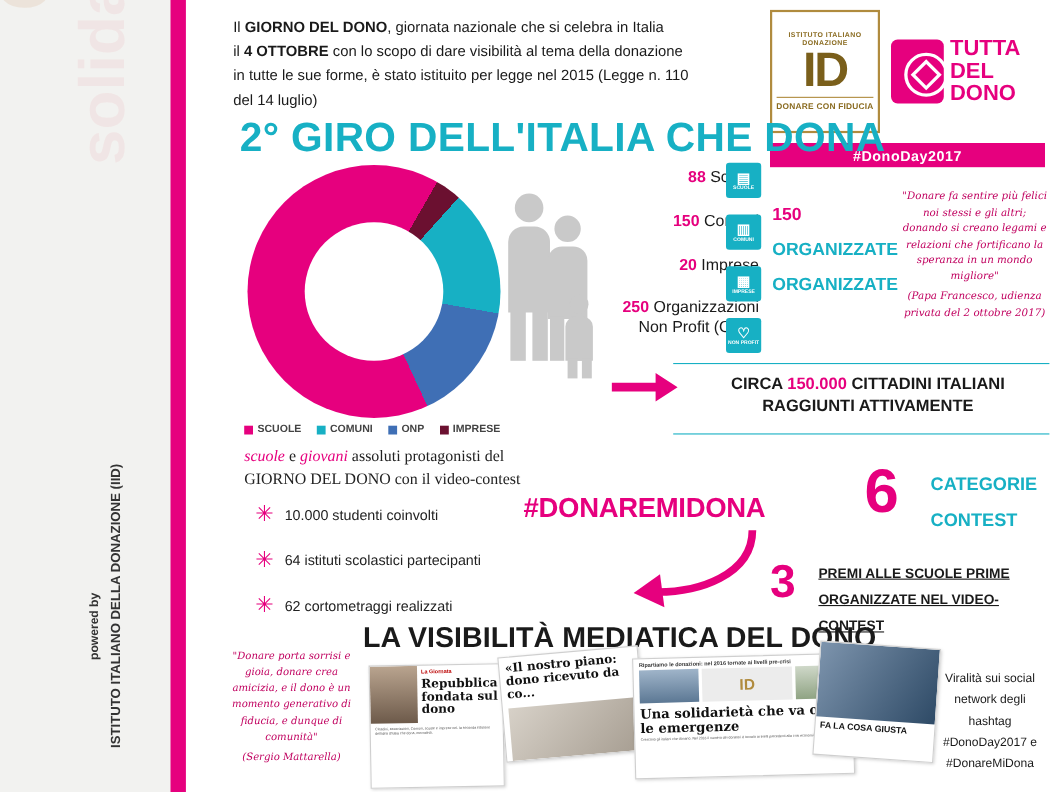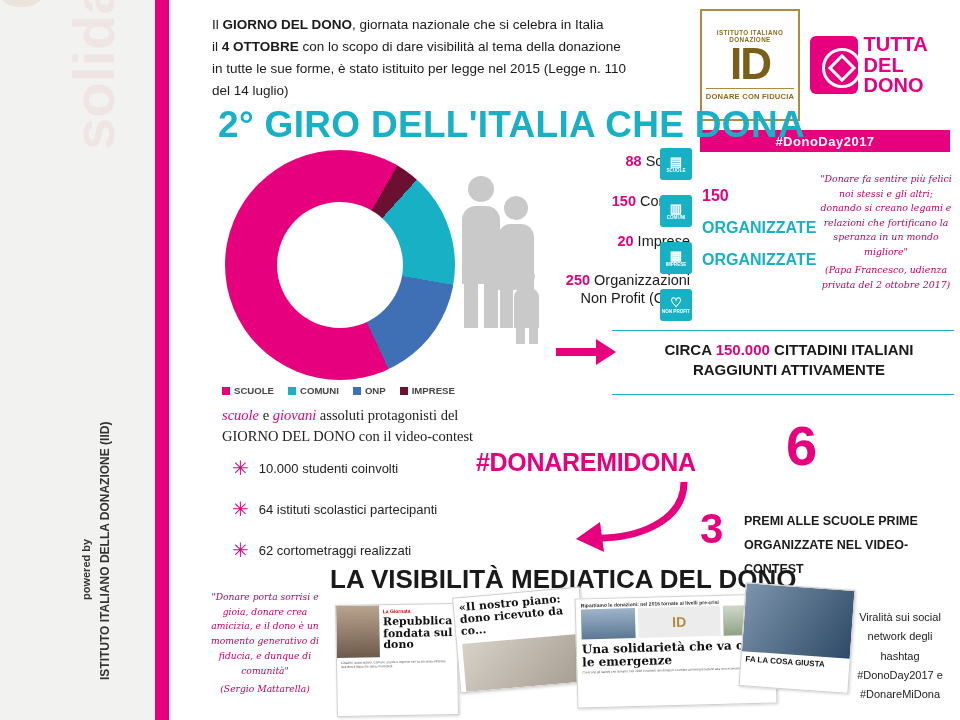--- a/index.html
+++ b/index.html
@@ -161,21 +161,21 @@
   .donaremidona {
     position: absolute; left: 476px; top: 448px;
     font-size: 25px; font-weight: bold; color: #e6007e; letter-spacing: -.3px;
   }
   .curve-arrow { position: absolute; left: 566px; top: 478px; width: 130px; height: 80px; }
 
   
   .cat6 { position: absolute; left: 786px; top: 418px; font-size: 56px; font-weight: bold; color: #e6007e; line-height: 1; }
   .cat6-lines { position: absolute; left: 846px; top: 424px; font-size: 16.5px; font-weight: bold; color: #17b0c4; line-height: 2.0; }
   .premi3 { position: absolute; left: 700px; top: 508px; font-size: 42px; font-weight: bold; color: #e6007e; line-height: 1; }
-  .premi3-lines { position: absolute; left: 744px; top: 510px; font-size: 12.5px; font-weight: bold; color: #1a1a1a; line-height: 1.9; }
+  .premi3-lines { position: absolute; left: 744px; top: 510px; font-size: 12.5px; font-weight: bold; color: #1a1a1a; line-height: 1.9; text-decoration: underline; }
 
   
   .visib {
     position: absolute; left: 330px; top: 564px;
     font-size: 26px; font-weight: bold; color: #1a1a1a;
   }
 
   
   .mattarella {
     position: absolute; left: 206px; top: 590px; width: 118px;
@@ -360,20 +360,24 @@
       </div>
   </div>
 
   <div class="donaremidona">#DONAREMIDONA</div>
   <svg class="curve-arrow" viewBox="0 0 130 80">
     <path d="M118 4 C118 44 70 62 24 60" stroke="#e6007e" stroke-width="7" fill="none"></path>
     <path d="M34 44 L10 61 L38 74 z" fill="#e6007e"></path>
   </svg>
 
   <div class="cat6">6</div>
+  <div class="cat6-lines">
+    <div>CATEGORIE</div>
+    <div>CONTEST</div>
+  </div>
 
   <div class="premi3">3</div>
   <div class="premi3-lines">
     <div>PREMI ALLE SCUOLE PRIME</div>
     <div>ORGANIZZATE NEL VIDEO-CONTEST</div>
   </div>
 
   <div class="visib">LA VISIBILITÀ MEDIATICA DEL DONO</div>
 
   <div class="mattarella">

